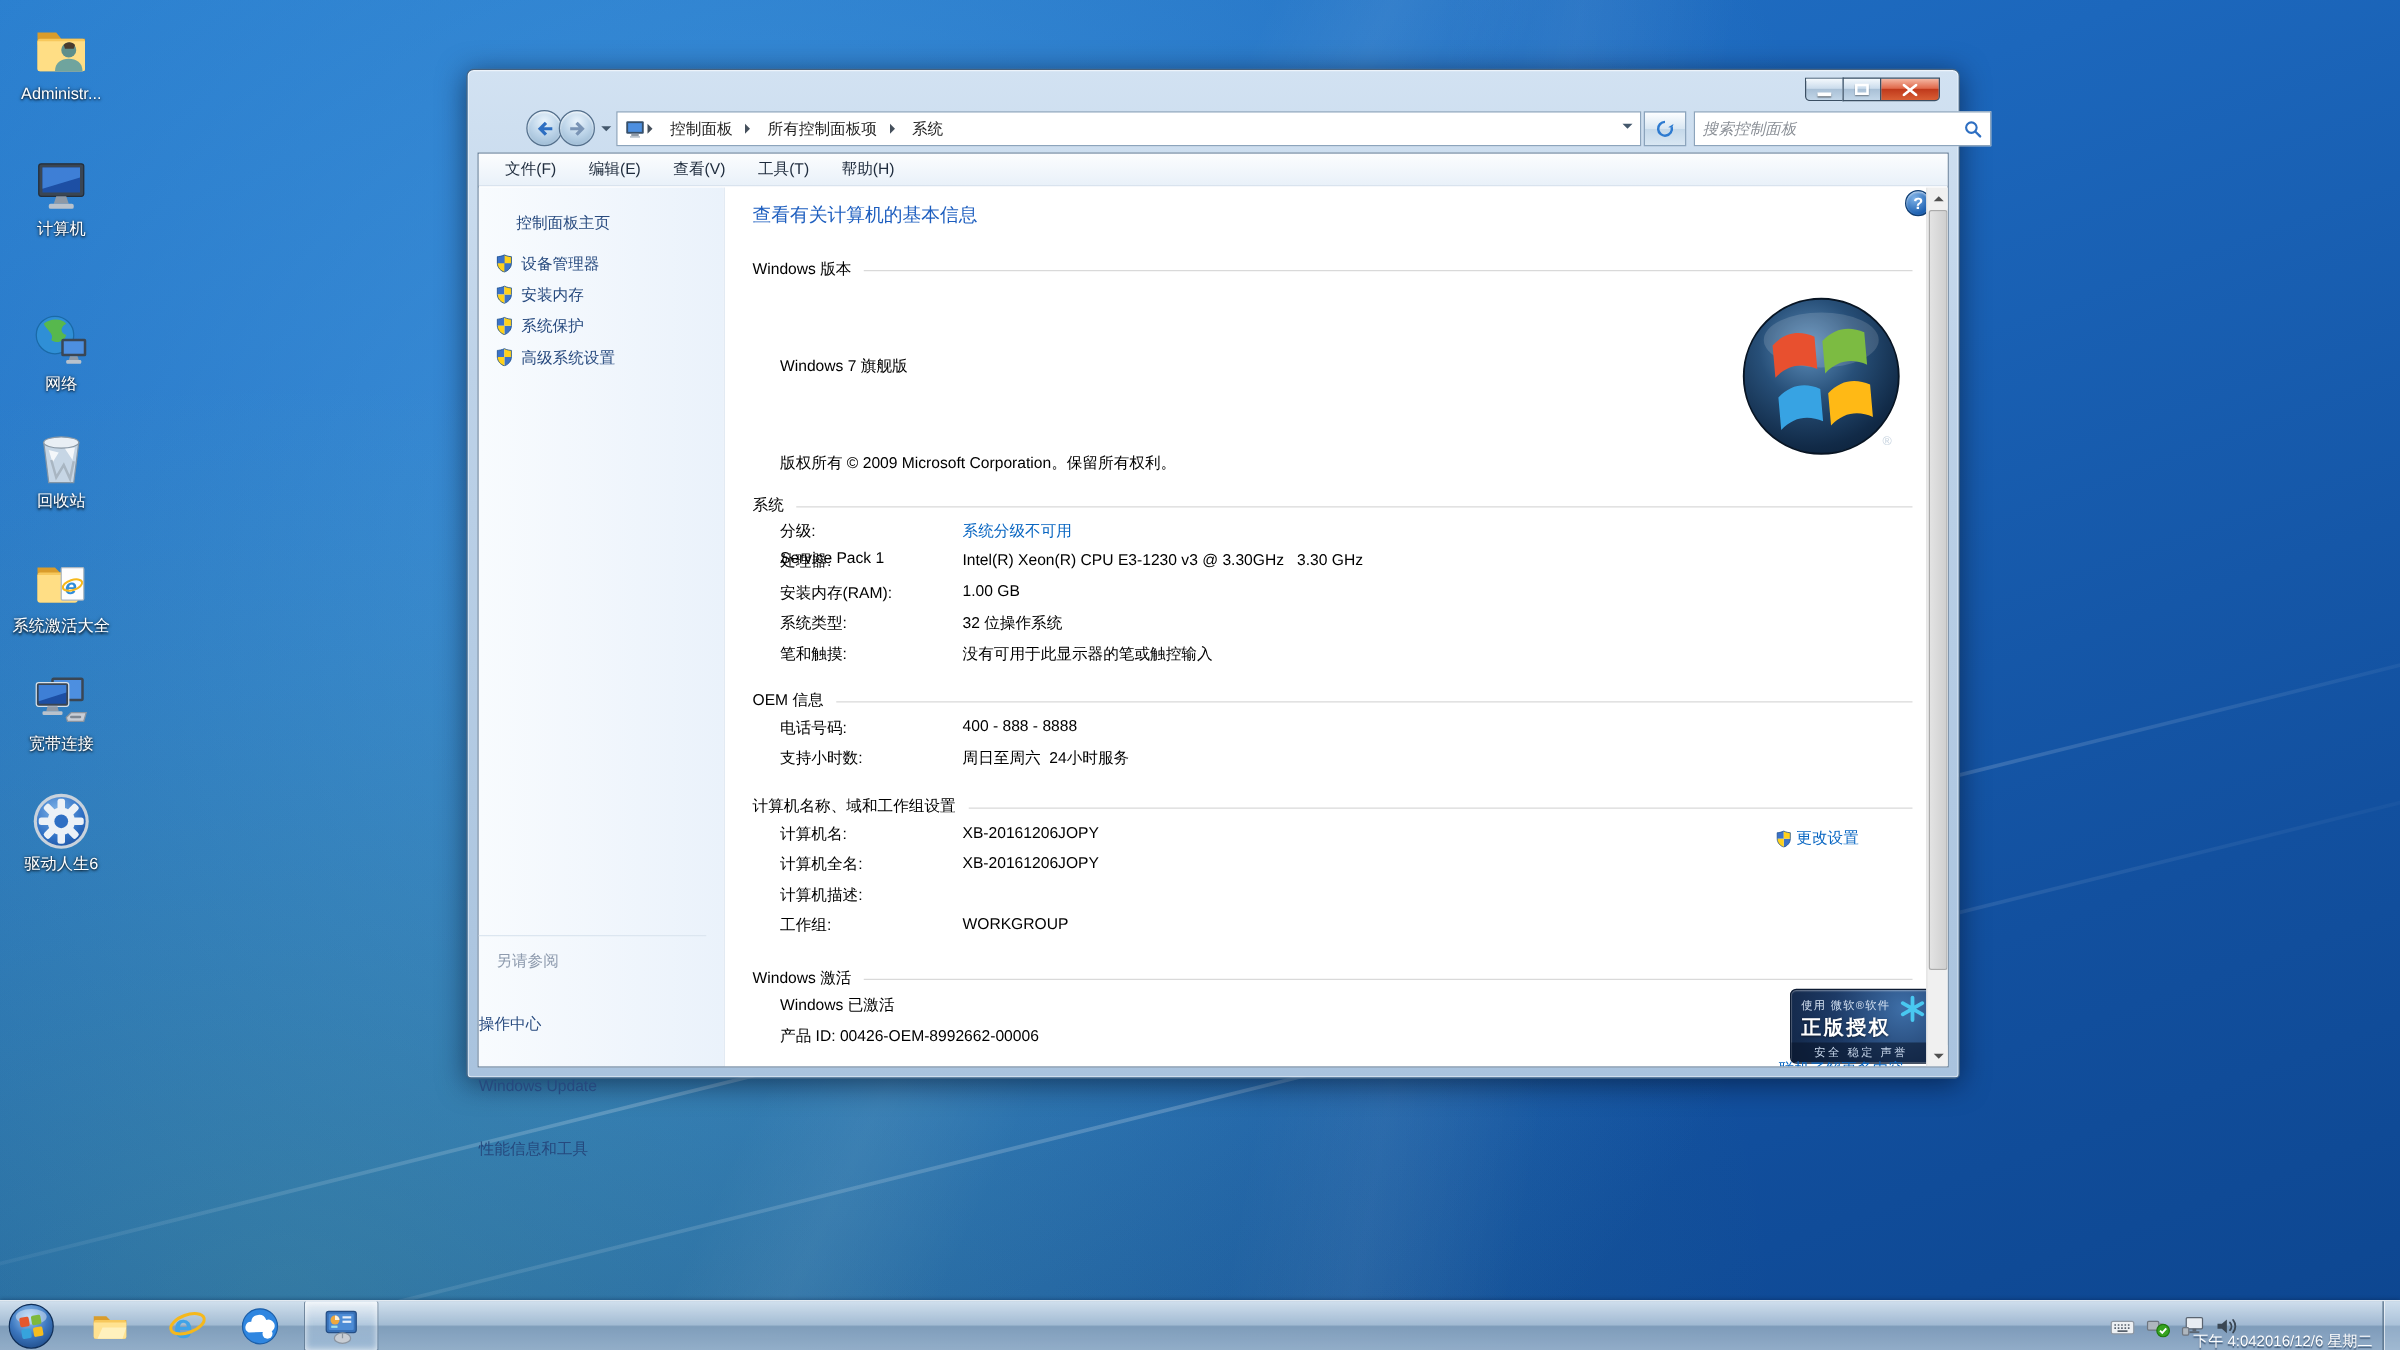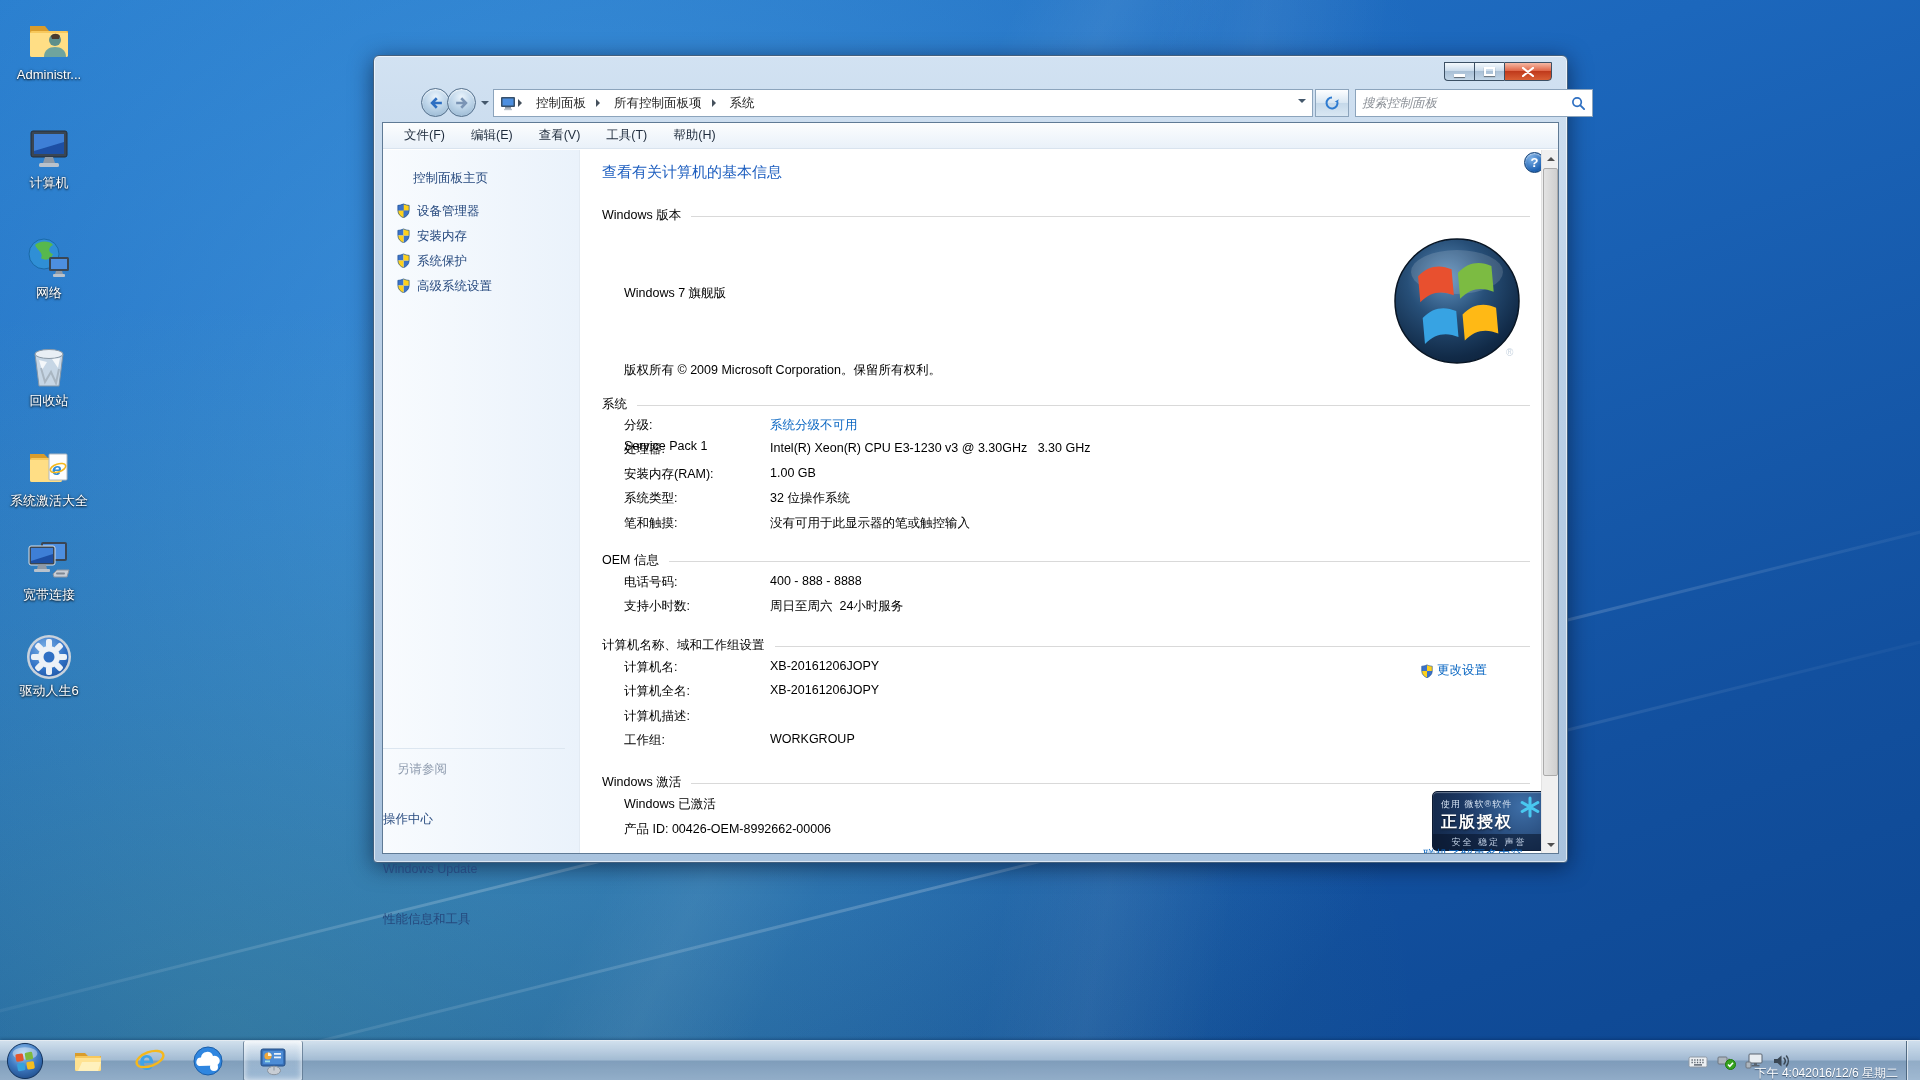--- a/index.html
+++ b/index.html
@@ -190,21 +190,21 @@
         <rect x="6" y="7" width="36" height="26" rx="2" fill="#3A4654" stroke="#242D38"></rect>
         <rect x="9" y="10" width="30" height="20" fill="#1D4FA4"></rect>
         <path d="M9 10h30v8l-30 9z" fill="#3E7FD6"></path>
         <path d="M20 33h8l2 6h-12z" fill="#8E99A6"></path>
         <rect x="14" y="39" width="20" height="4" rx="1.5" fill="#B9C2CC"></rect>
       </svg>
     </div>
     <div class="dlabel">计算机</div>
   </div>
 
-  <div class="dicon" style="top:232px">
+  <div class="dicon" style="top:246px">
     <div class="ig">
       <svg width="48" height="48" viewBox="0 0 48 48">
         <circle cx="19" cy="20" r="15" fill="#2F8FD6"></circle>
         <path d="M10 11c4-4 14-5 18 0-6 3-4 8 0 9-2 6-8 7-12 4 3-5-4-8-6-13z" fill="#57B84D"></path>
         <circle cx="19" cy="20" r="15" fill="none" stroke="#1A6AA8"></circle>
         <rect x="24" y="23" width="20" height="14" rx="1.5" fill="#3A4654"></rect>
         <rect x="26" y="25" width="16" height="10" fill="#4D8FE0"></rect>
         <path d="M31 37h6l1 3h-8z" fill="#8E99A6"></path>
         <rect x="28" y="40" width="12" height="3" rx="1" fill="#B9C2CC"></rect>
       </svg>

